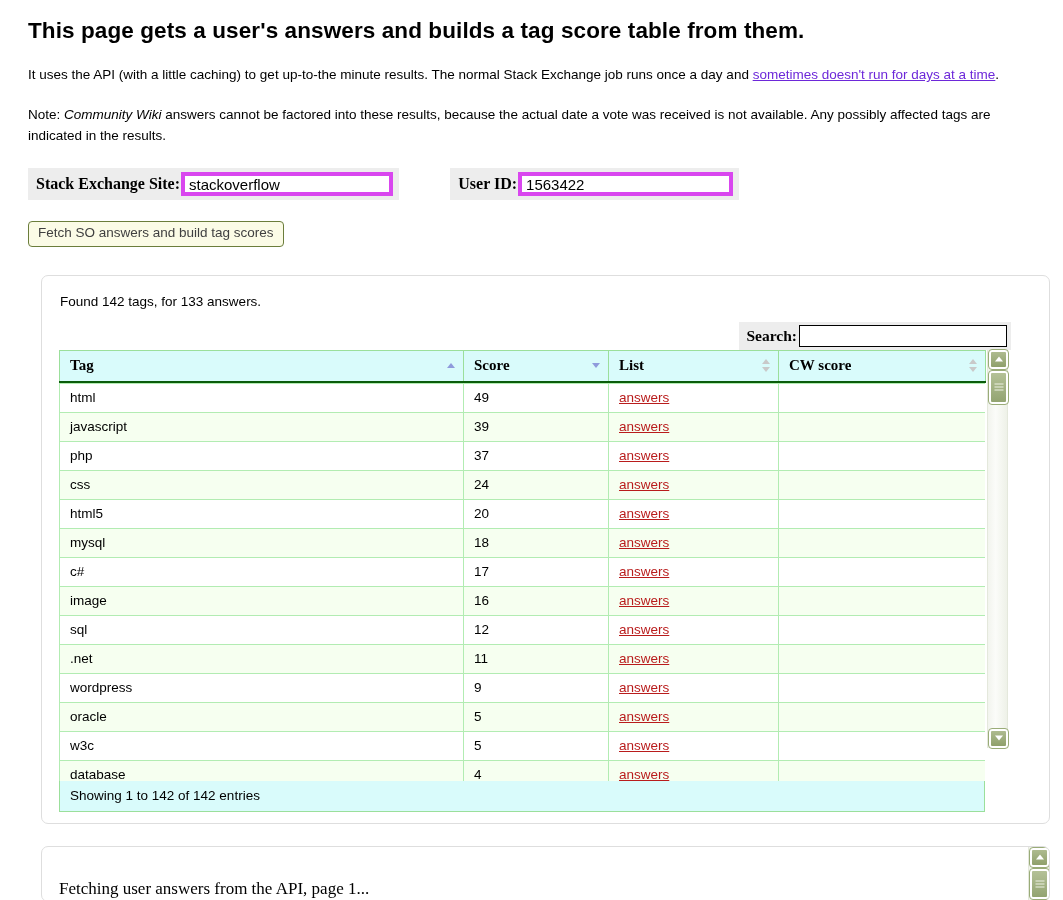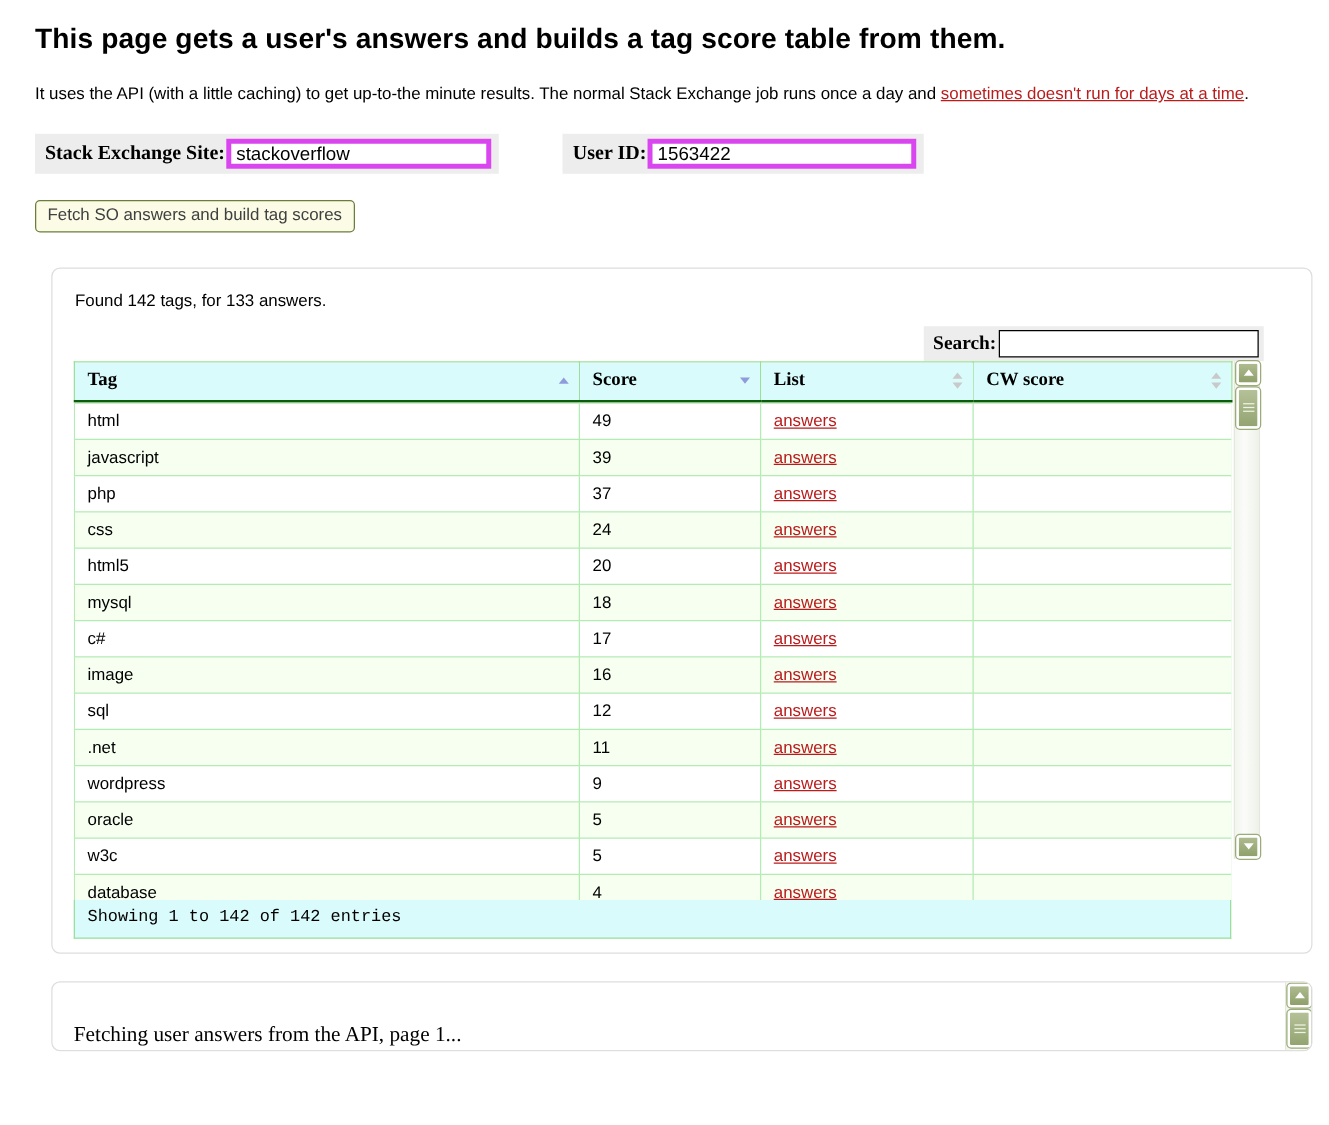--- a/index.html
+++ b/index.html
@@ -35,21 +35,21 @@
     font-family: "Liberation Sans", sans-serif;
     font-size: 13.5px;
     line-height: 21px;
     margin: 20px 0 0 0;
     color: #000;
   }
   p.intro.second { margin-top: 19px; }
   p.intro em { font-style: italic; }
 
   a.plainlink {
-    color: #b91c1c;
+    color: #6d28d9;
     text-decoration: underline;
   }
 
   
   .form-row {
     margin-top: 22px;
     height: 28px;
     position: relative;
   }
   .field-group {
@@ -300,21 +300,21 @@
     height: 1px;
     background: #eef2e3;
     margin: 2px 0;
   }
 
   
   .table-footer {
     background: #d9fbfb;
     border: 1px solid #9bdf9b;
     border-top: none;
-    font-family: Liberation Mono, monospace;
+    font-family: Liberation Sans, sans-serif;
     font-size: 13.5px;
     padding: 7px 8px 8px 10px;
     width: 926px;
     box-sizing: border-box;
   }
 
   
   .log-panel {
     margin: 22px 13px 0 41px;
     border: 1px solid #dedede;
@@ -347,20 +347,21 @@
 </style>
 </head>
 <body>
 
 <div class="page-wrap">
 
   <h1 class="page-title">This page gets a user's answers and builds a tag score table from them.</h1>
 
   <p class="intro"><span>It uses the API (with a little caching) to get up-to-the minute results. The normal Stack Exchange job runs once a day and </span><a class="plainlink" href="#">sometimes doesn't run for days at a time</a><span>.</span></p>
 
+  <p class="intro second"><span>Note: </span><em>Community Wiki</em><span> answers cannot be factored into these results, because the actual date a vote was received is not available. Any possibly affected tags are indicated in the results.</span></p>
 
   <div class="form-row">
     <span class="field-group">
       <span class="field-label">Stack Exchange Site:</span><input id="site-input" class="text-input" type="text" value="stackoverflow" style="">
     </span>
     <span class="group-gap"></span>
     <span class="field-group">
       <span class="field-label">User ID:</span><input id="user-input" class="text-input" type="text" value="1563422" style="">
     </span>
   </div>

